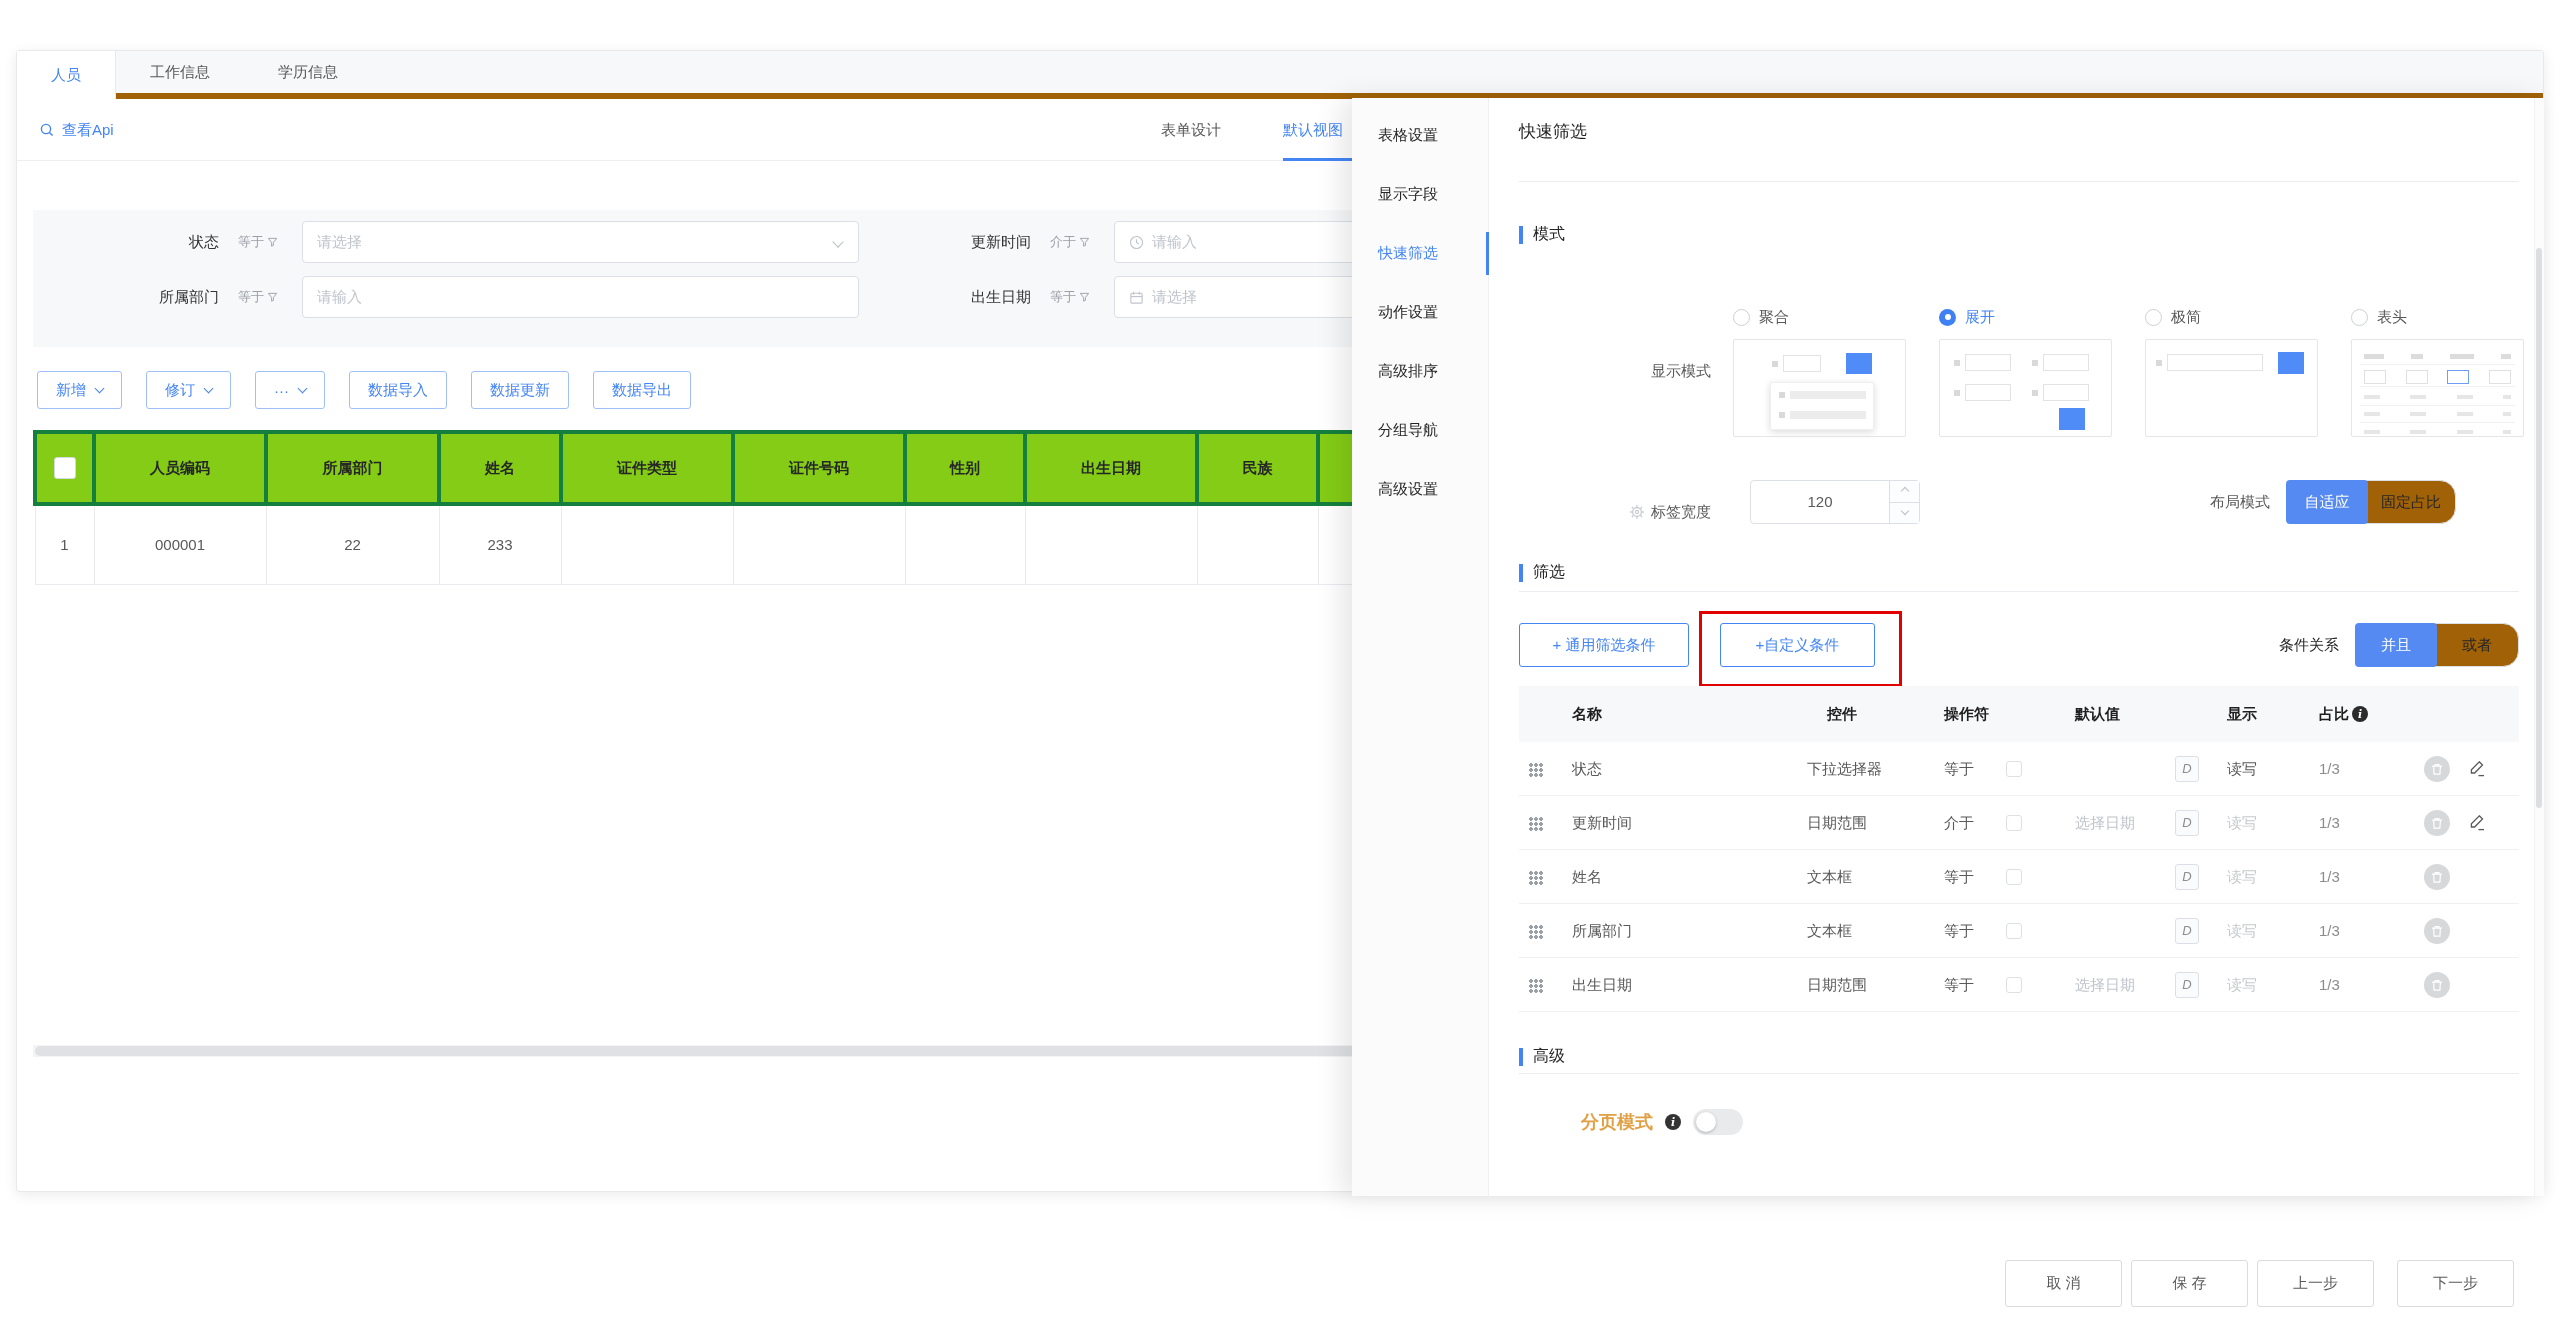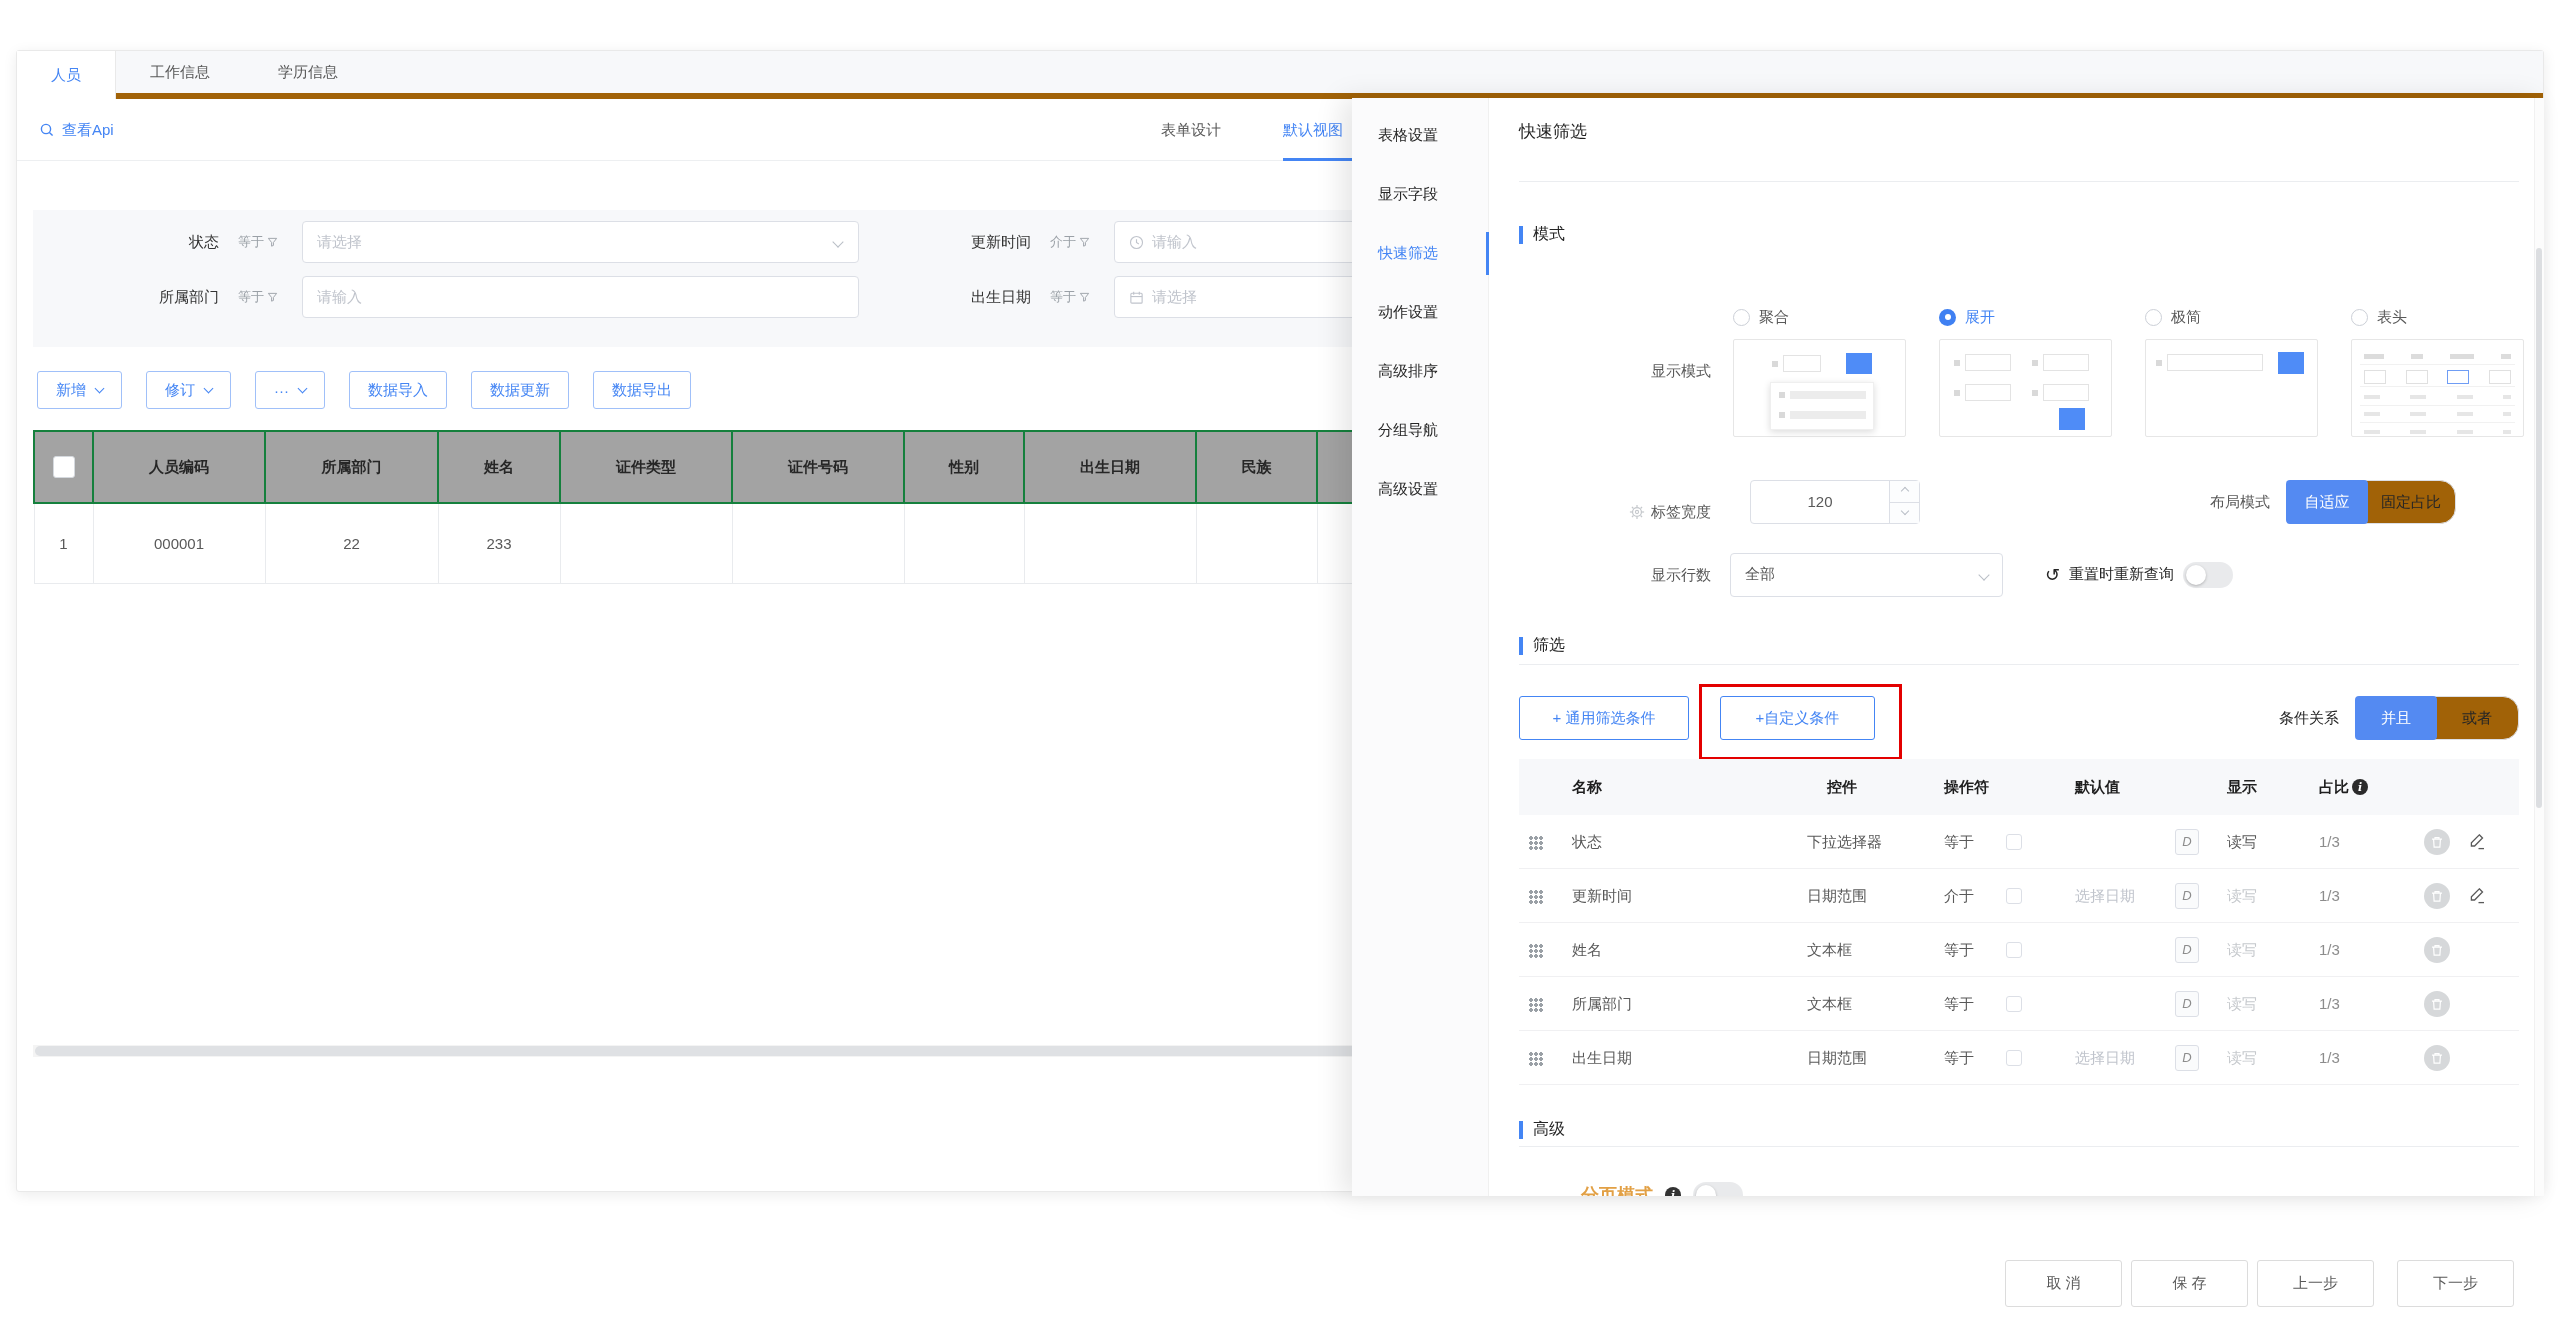--- a/index.html
+++ b/index.html
@@ -39,21 +39,21 @@
   .chev.up { transform:rotate(-135deg); }
   .chev.blue { border-color:#4485f4; width:7px; height:7px; }
   .chev.sm { width:6px; height:6px; border-width:1.3px; }
   
   .btn-row { position:absolute; left:20px; top:320px; display:flex; gap:24px; }
   .btn-blue { height:38px; padding:0 18px; border:1px solid #a0c0f9; border-radius:3px; background:#fff;
     color:#4485f4; font-size:15px; display:flex; align-items:center; justify-content:center; gap:10px; cursor:pointer; }
   .btn-blue .chev.blue { margin-top:-4px; }
   
   .data-table { position:absolute; left:16px; top:379px; border-collapse:collapse; table-layout:fixed; width:1673px; background:#fff; }
-  .data-table th { height:72px; background:#a3a3a3; border:2px solid #15803d; font-size:15px; color:#262626; font-weight:bold; }
+  .data-table th { height:72px; background:#84cc16; border:4px solid #15803d; font-size:15px; color:#262626; font-weight:bold; }
   .data-table td { height:80px; border:1px solid #e9ebee; font-size:15px; color:#595959; text-align:center; background:#fff; }
   .hcb { width:22px; height:22px; border:1px solid #d5d9de; border-radius:3px; background:#fff; margin:0 auto; }
   .h-scroll { position:absolute; left:16px; top:994px; width:1500px; height:12px; background:#f4f4f4; }
   .h-scroll .thumb { position:absolute; left:2px; top:1px; width:1490px; height:10px; background:#dfe1e4; border-radius:5px; }
   
   .drawer { position:absolute; left:1352px; top:98px; width:1192px; height:1098px; background:#fff;
     box-shadow:-10px 0 26px rgba(0,0,0,.10); z-index:10; overflow:hidden; }
   .d-side { position:absolute; left:0; top:0; bottom:0; width:137px; background:#fbfbfc;
     border-right:1px solid #f0f0f0; padding-top:8px; }
   .d-item { height:59px; display:flex; align-items:center; padding-left:26px; font-size:15px; color:#262626;
@@ -497,32 +497,20 @@
       </div>
       <div class="layout-group">
         <span>布局模式</span>
         <span class="seg">
           <span class="on">自适应</span>
           <span>固定占比</span>
         </span>
       </div>
     </div>
 
-    <div class="rows-row">
-      <span class="form-label">显示行数</span>
-      <div class="select">
-        <span>全部</span>
-        <i class="chev chev-r"></i>
-      </div>
-      <div class="requery">
-        <span class="refresh-glyph">↺</span>
-        <span>重置时重新查询</span>
-        <span class="toggle"></span>
-      </div>
-    </div>
 
     <div class="sec sec-filter">
         <span>筛选</span>
       </div>
     <div class="divider dv2"></div>
 
     <div class="filter-btn-row">
       <div class="btn-outline-blue b-common">
           <span>+ 通用筛选条件</span>
         </div>

